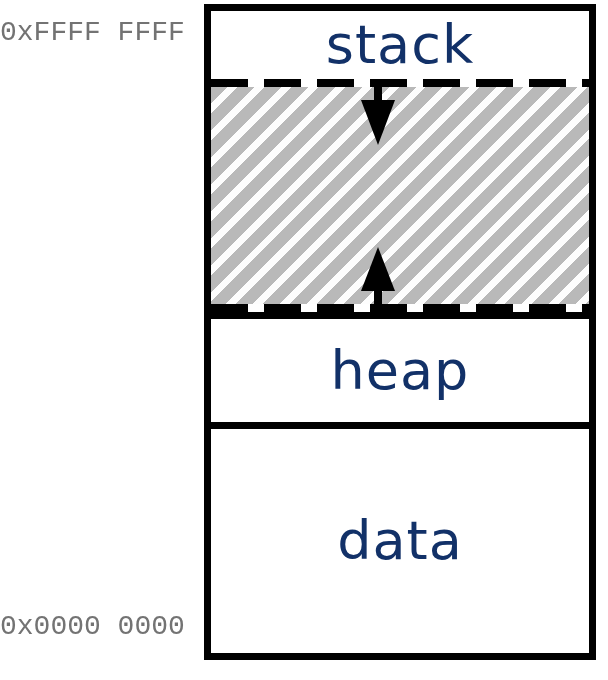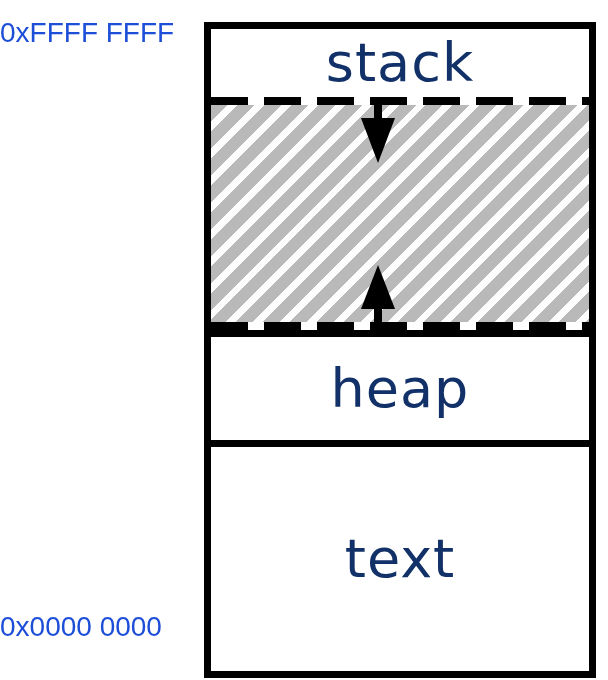--- a/index.html
+++ b/index.html
@@ -6,32 +6,32 @@
   .canvas {
     position: relative;
     width: 608px; height: 680px;
     background: #ffffff;
     font-family: "Liberation Sans", sans-serif;
     overflow: hidden;
   }
   .addr {
     position: absolute;
     left: 0;
-    font-family: Liberation Sans, sans-serif;
+    font-family: Liberation Mono, monospace;
     font-size: 28px;
     line-height: 28px;
-    color: #1d4ed8;
+    color: #737373;
     white-space: pre;
   }
   .addr-top    { top: 19px; }
   .addr-bottom { top: 613px; }
 
   .membox {
     position: absolute;
-    left: 204px; top: 22px;
+    left: 204px; top: 4px;
     width: 392px; height: 656px;
     box-sizing: border-box;
     border: 7px solid #000000;
     background: #ffffff;
     display: flex;
     flex-direction: column;
     text-align: center;
   }
   .section {
     display: flex;
@@ -128,17 +128,17 @@
 
     <div class="solid-sep"></div>
 
     <div class="section sec-data">
       <span class="section-label">heap</span>
     </div>
 
     <div class="solid-sep"></div>
 
     <div class="section sec-text">
-      <span class="section-label">text</span>
+      <span class="section-label">data</span>
     </div>
 
   </div>
 </div>
 
 </body></html>

